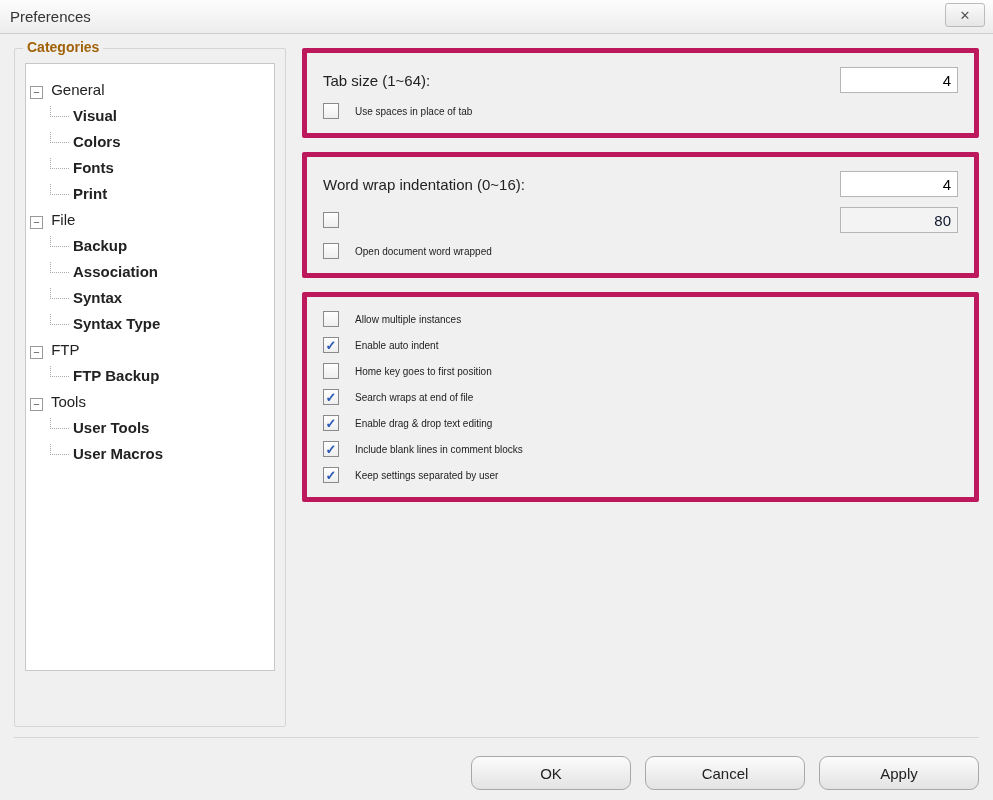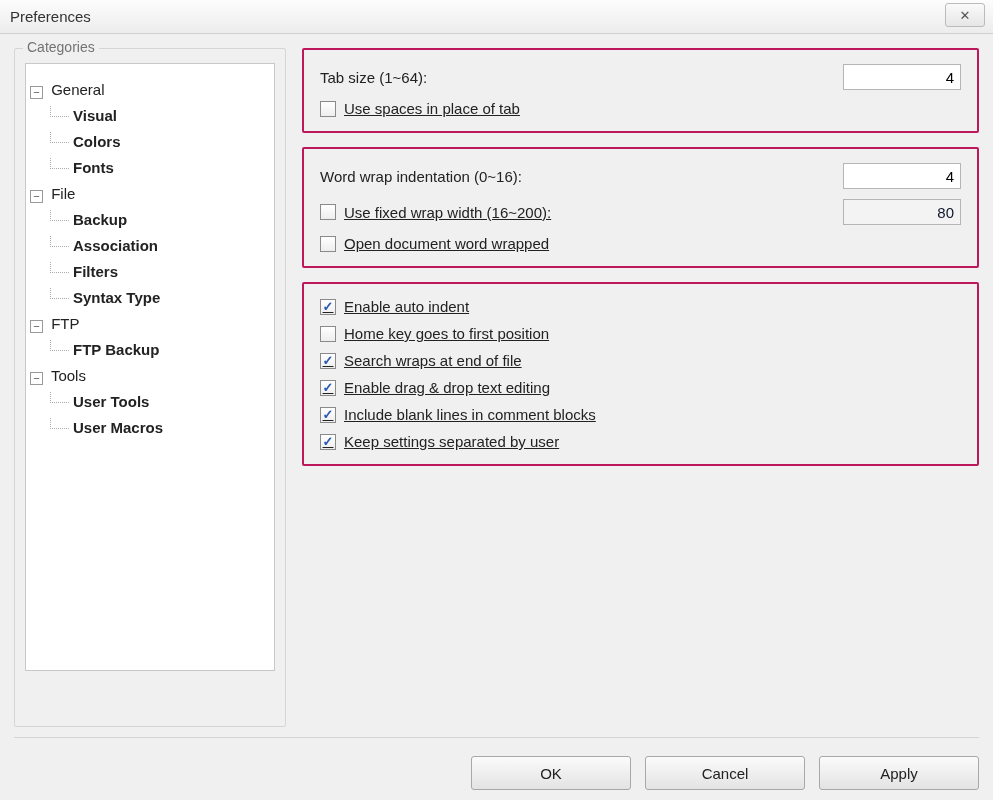--- a/index.html
+++ b/index.html
@@ -52,21 +52,22 @@
   position: relative;
   background: #f0f0f0;
 }
 .groupbox > .legend {
   position: absolute;
   top: -10px;
   left: 8px;
   background: #f0f0f0;
   padding: 0 4px;
   font-size: 14px;
-  color: #737373;
+  color: #a16207;
+  font-weight: bold;
 }
 .main-row { display: flex; gap: 16px; flex: 1; min-height: 0; }
 .tree-panel.groupbox { width: 272px; }
 .tree {
   border: 1px solid #c8c8c8;
   background: #fff;
   height: 608px;
   padding: 13px 4px;
   overflow: auto;
   font-size: 15px;
@@ -89,60 +90,60 @@
   width: 18px;
   height: 10px;
   border-left: 1px dotted #aaa;
   border-bottom: 1px dotted #aaa;
   margin-right: 4px;
   vertical-align: 4px;
 }
 .tree-leaf { line-height: 26px; }
 .right-col { flex: 1; display: flex; flex-direction: column; gap: 14px; }
 .panel {
-  border: 2px solid #be185d;
+  border: 5px solid #be185d;
   border-radius: 2px;
   padding: 14px 16px;
   background: #f0f0f0;
 }
 .row { display: flex; align-items: center; margin-bottom: 10px; }
 .row:last-child { margin-bottom: 0; }
 .row .label { flex: 1; font-size: 15px; }
 .num-input {
   width: 118px;
   height: 26px;
   border: 1px solid #b5b5b5;
   background: #fff;
   text-align: right;
   padding: 0 6px;
   font-size: 15px;
   font-family: inherit;
 }
 .num-input.disabled { background: #f3f3f3; color: #0f172a; }
-.chk-row { display: flex; align-items: center; gap: 8px; font-size: 15px; margin-bottom: 10px; text-decoration: underline; }
+.chk-row { display: flex; align-items: center; gap: 16px; font-size: 10px; margin-bottom: 10px; }
 .chk-row:last-child { margin-bottom: 0; }
 .chk {
   width: 16px; height: 16px;
   border: 1px solid #8a8a8a;
   background: linear-gradient(#fff,#eee);
   display: inline-flex; align-items: center; justify-content: center;
 }
 .chk.checked::after {
   content: "✓";
   font-size: 13px;
   color: #2a58b4;
   font-weight: bold;
   line-height: 1;
 }
 .sep { height: 1px; background: #d5d5d5; margin: 10px 0; }
 .button-row { display: flex; justify-content: flex-end; gap: 14px; padding-top: 8px; }
 .btn {
   width: 160px; height: 34px;
   border: 1px solid #a8a8a8;
-  border-radius: 3px;
+  border-radius: 9px;
   background: linear-gradient(#fbfbfb,#e3e3e3);
   font-size: 15px;
   font-family: inherit;
   color: #222;
 }
 </style>
 </head>
 <body>
 
 <div class="window">
@@ -161,30 +162,31 @@
         <div class="tree">
 
           <div class="tree-node">
             <span class="expander">−</span>
             <span>General</span>
           </div>
           <div class="tree-children">
             <div class="tree-leaf"><span>Visual</span></div>
             <div class="tree-leaf"><span>Colors</span></div>
             <div class="tree-leaf"><span>Fonts</span></div>
+            <div class="tree-leaf"><span>Print</span></div>
           </div>
 
           <div class="tree-node">
             <span class="expander">−</span>
             <span>File</span>
           </div>
           <div class="tree-children">
             <div class="tree-leaf"><span>Backup</span></div>
             <div class="tree-leaf"><span>Association</span></div>
-            <div class="tree-leaf"><span>Filters</span></div>
+            <div class="tree-leaf"><span>Syntax</span></div>
             <div class="tree-leaf"><span>Syntax Type</span></div>
           </div>
 
           <div class="tree-node">
             <span class="expander">−</span>
             <span>FTP</span>
           </div>
           <div class="tree-children">
             <div class="tree-leaf"><span>FTP Backup</span></div>
           </div>
@@ -215,31 +217,34 @@
         </div>
 
         <div class="panel">
           <div class="row">
             <span class="label">Word wrap indentation (0~16):</span>
             <input class="num-input" value="4" style="">
           </div>
           <div class="row">
             <div class="chk-row" style="flex:1; margin-bottom:0;">
               <span class="chk"></span>
-              <span>Use fixed wrap width (16~200):</span>
             </div>
             <input class="num-input disabled" disabled="" value="80" style="">
           </div>
           <div class="chk-row">
             <span class="chk"></span>
             <span>Open document word wrapped</span>
           </div>
         </div>
 
         <div class="panel">
+          <div class="chk-row">
+            <span class="chk"></span>
+            <span>Allow multiple instances</span>
+          </div>
           <div class="chk-row">
             <span class="chk checked"></span>
             <span>Enable auto indent</span>
           </div>
           <div class="chk-row">
             <span class="chk"></span>
             <span>Home key goes to first position</span>
           </div>
           <div class="chk-row">
             <span class="chk checked"></span>

